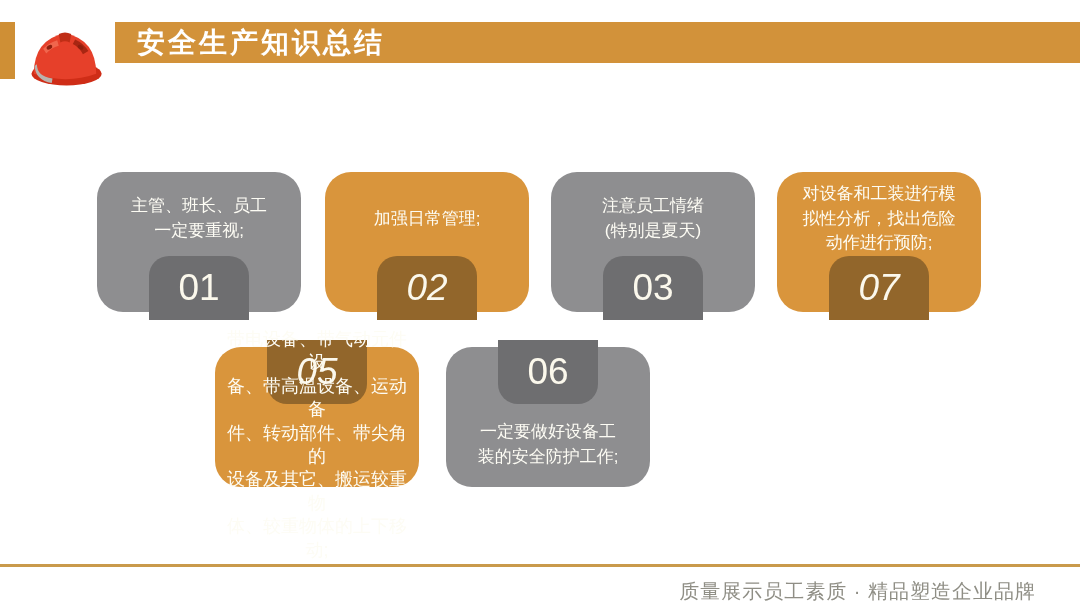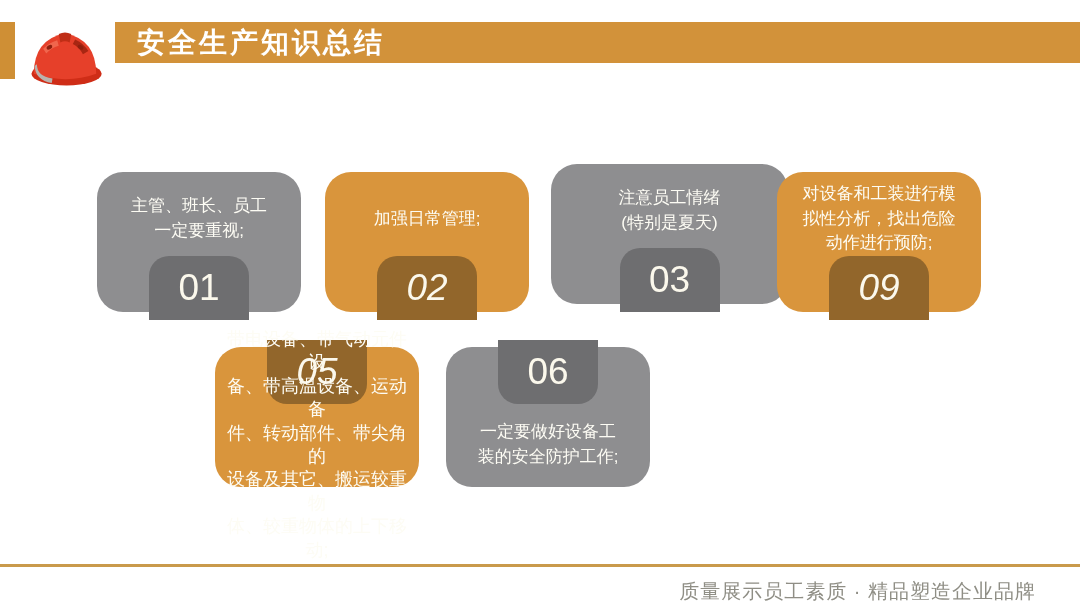--- a/index.html
+++ b/index.html
@@ -50,21 +50,21 @@
     position:absolute;left:8px;right:8px;text-align:center;
     white-space:pre-line;font-size:17px;line-height:1.45;
     display:flex;align-items:center;justify-content:center;
   }
   .row1 .txt{top:4px;height:86px;}
   .row2 .txt{top:60px;bottom:4px;}
   .txt.small{font-size:18px;line-height:1.3;letter-spacing:0;}
 
   .c1{left:97px; top:172px;}
   .c2{left:325px;top:172px;}
-  .c3{left:551px;top:164px;padding-left:33px;}
+  .c3{left:551px;top:172px;}
   .c4{left:777px;top:172px;}
   .c5{left:215px;top:347px;}
   .c6{left:446px;top:347px;}
   .c7{left:677px;top:347px;}
 
   
   .divider{
     position:absolute;left:0;right:0;top:564px;height:3px;
     background:#c99a4b;
   }
@@ -111,21 +111,21 @@
   <div class="card gray row1 c3">
     <div class="txt">注意员工情绪
 (特别是夏天)</div>
     <div class="tab">03</div>
   </div>
 
   <div class="card orange row1 c4">
     <div class="txt">对设备和工装进行模
 拟性分析，找出危险
 动作进行预防;</div>
-    <div class="tab">09</div>
+    <div class="tab">07</div>
   </div>
 
   <div class="card orange row2 c5">
     <div class="tab">05</div>
     <div class="txt small">带电设备、带气动元件设
 备、带高温设备、运动备
 件、转动部件、带尖角的
 设备及其它、搬运较重物
 体、较重物体的上下移动;</div>
   </div>

